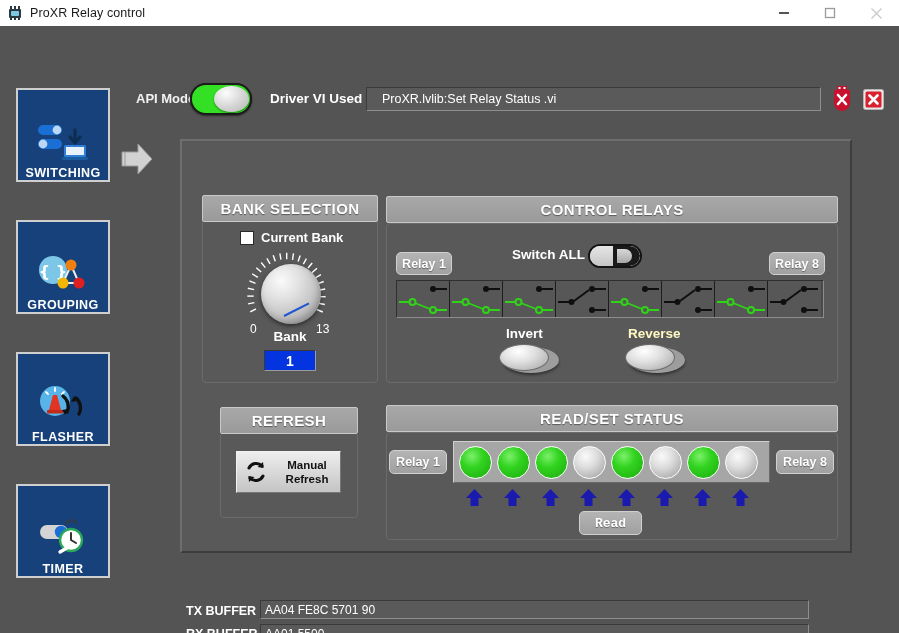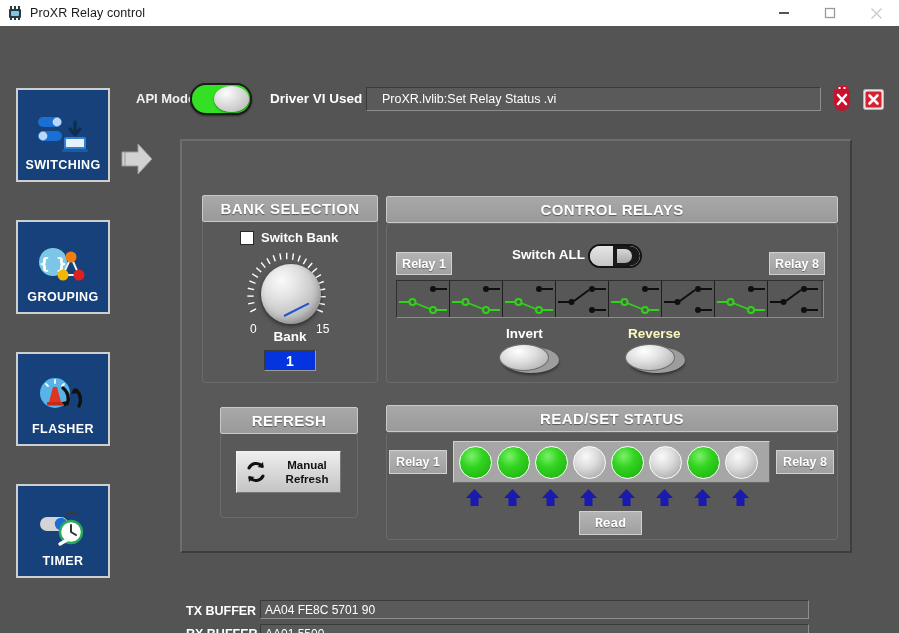--- a/index.html
+++ b/index.html
@@ -111,21 +111,21 @@
 
   
   .side-btn {
     position: absolute; left: 16px;
     width: 94px; height: 94px;
     background: #16417a;
     border: 2px solid #cfcfcf;
     box-sizing: border-box;
     display: flex; flex-direction: column;
     align-items: center; justify-content: flex-end;
-    padding-bottom: 8px;
+    padding-bottom: 0;
   }
   .side-btn .ico { width: 58px; height: 44px; position: relative; margin-bottom: 2px; }
   .side-btn .lbl {
     font-size: 12.5px; font-weight: bold; color: #ffffff; letter-spacing: 0.4px;
   }
   #btn-switching { top: 62px; }
   #btn-grouping  { top: 194px; }
   #btn-flasher   { top: 326px; }
   #btn-timer     { top: 458px; }
 
@@ -189,21 +189,21 @@
     letter-spacing: 0.4px;
     text-shadow: 0 1px 1px rgba(0,0,0,.45);
     z-index: 3;
   }
 
   
   .pill {
     position: absolute;
     background: linear-gradient(#b4b4b4, #a0a0a0);
     border: 1px solid #d0d0d0;
-    border-radius: 0;
+    border-radius: 5px;
     box-sizing: border-box;
     display: flex; align-items: center; justify-content: center;
     font-size: 12.5px; font-weight: bold; color: #ffffff;
     text-shadow: 0 1px 1px rgba(0,0,0,.4);
   }
 
   
   #bank-frame { left: 202px; top: 182px; width: 176px; height: 175px; }
   #bank-title { left: 202px; top: 169px; width: 176px; }
 
@@ -528,21 +528,21 @@
     <div class="tab inactive">Individual Relay Control</div>
   </div>
 
   <div class="mainpanel"></div>
 
   <div class="cluster" id="bank-frame"></div>
   <div class="cluster-title" id="bank-title">BANK SELECTION</div>
 
   <div class="chk-row">
     <div class="checkbox"></div>
-    <div class="chk-label">Switch Bank</div>
+    <div class="chk-label">Current Bank</div>
   </div>
 
   <div class="knob-wrap">
     <svg class="knob-ticks" width="92" height="86" viewBox="0 0 92 86">
       <g stroke="#ffffff" stroke-width="1.4">
         <line x1="12.0" y1="58.9" x2="6.2" y2="61.8"></line>
         <line x1="10.4" y1="52.6" x2="4.1" y2="53.9"></line>
         <line x1="9.7" y1="46.1" x2="3.3" y2="46.1"></line>
         <line x1="10.1" y1="39.6" x2="3.8" y2="38.3"></line>
         <line x1="11.5" y1="33.3" x2="5.4" y2="30.8"></line>
@@ -563,21 +563,21 @@
         <line x1="74.8" y1="40.2" x2="81.2" y2="39.0"></line>
         <line x1="75.1" y1="46.7" x2="81.6" y2="46.7"></line>
         <line x1="74.4" y1="53.2" x2="80.8" y2="54.5"></line>
         <line x1="72.7" y1="59.5" x2="78.8" y2="62.0"></line>
       </g>
     </svg>
     <div class="knob-body">
       <div class="knob-needle"></div>
     </div>
     <div class="knob-min">0</div>
-    <div class="knob-max">15</div>
+    <div class="knob-max">13</div>
   </div>
 
   <div class="bank-word">Bank</div>
   <div class="bank-value">1</div>
 
   <div class="cluster" id="ctrl-frame"></div>
   <div class="cluster-title" id="ctrl-title">CONTROL RELAYS</div>
 
   <div class="switch-all-label">Switch ALL</div>
   <div class="toggle-switchall">

